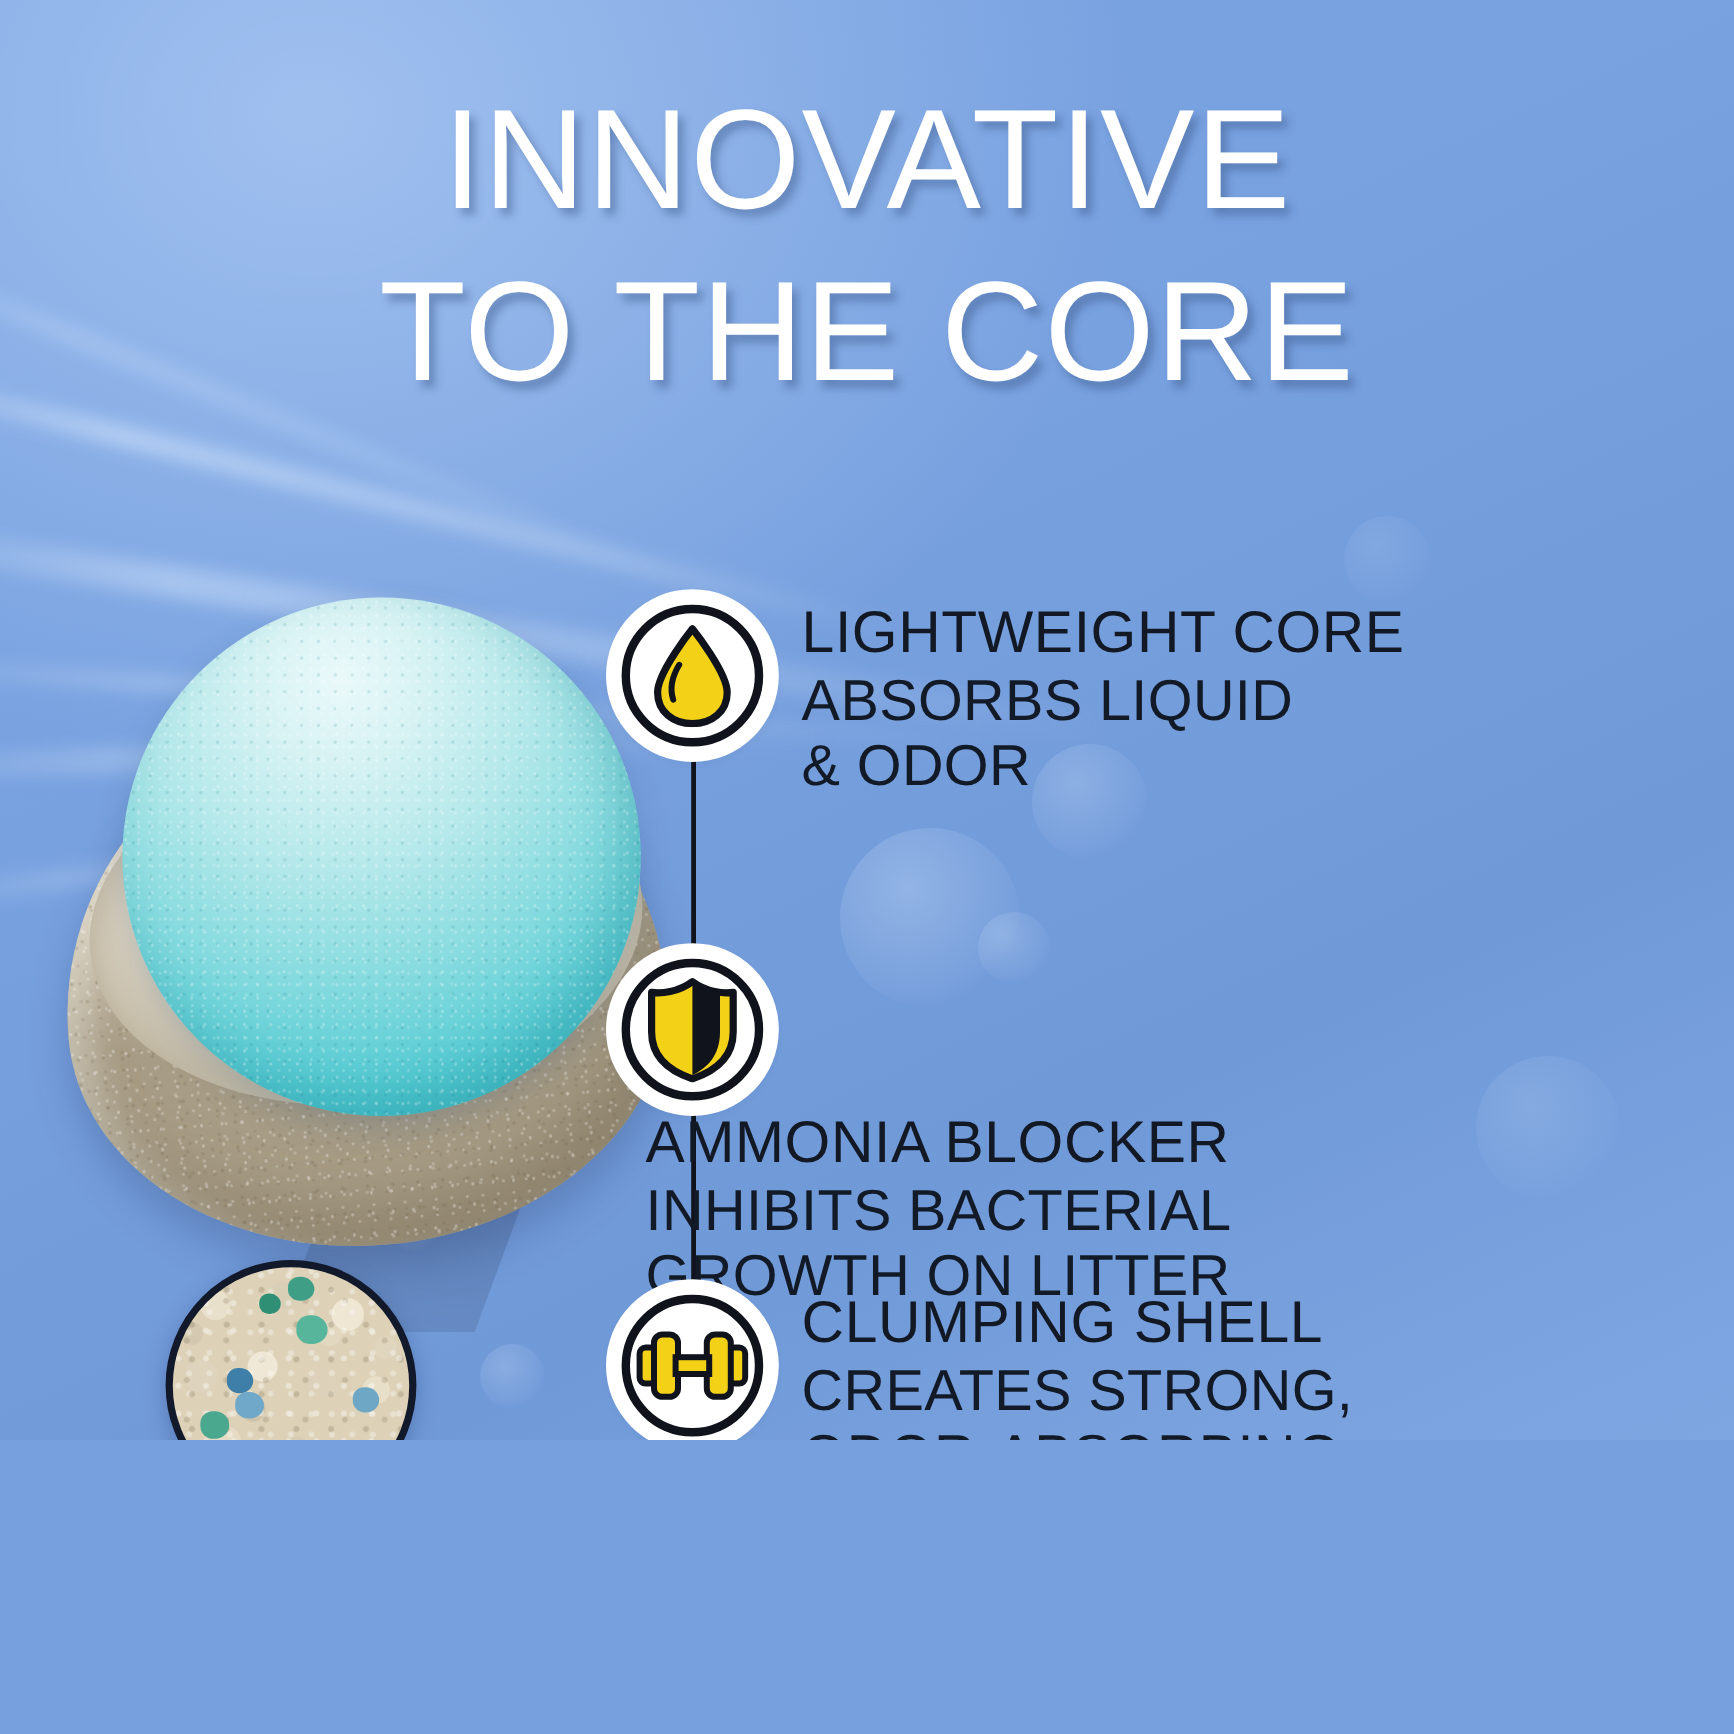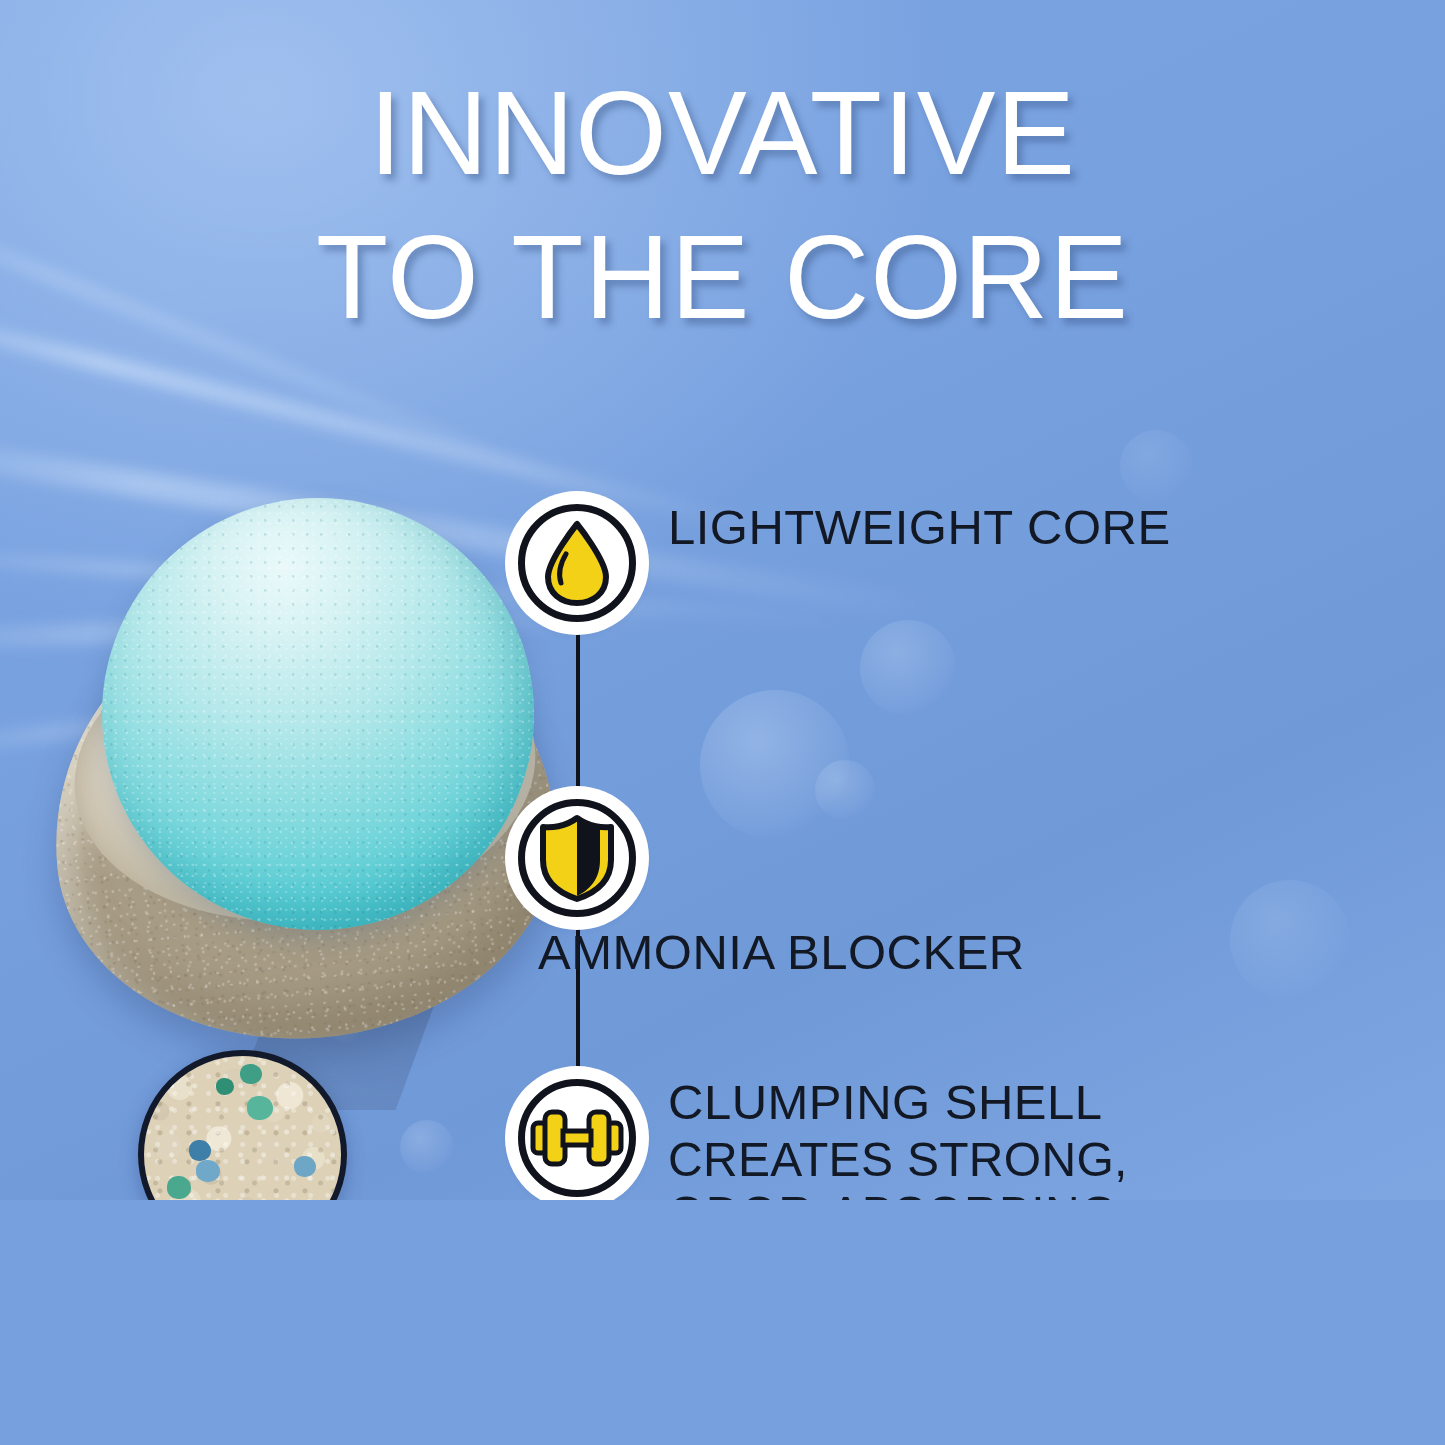--- a/index.html
+++ b/index.html
@@ -223,32 +223,36 @@
 
   <div class="feature f1">
     <div class="badge">
       <svg width="74" height="86" viewBox="0 0 74 86" aria-hidden="true">
         <path d="M37 4 C37 4 8 40 8 57 C8 73 21 83 37 83 C53 83 66 73 66 57 C66 40 37 4 37 4 Z" fill="#f2d117" stroke="#10131c" stroke-width="6" stroke-linejoin="round"></path>
         <path d="M26 34 C20 44 18 54 21 63" fill="none" stroke="#10131c" stroke-width="5" stroke-linecap="round"></path>
       </svg>
     </div>
     <div class="ftext">
       <div class="fhead">LIGHTWEIGHT CORE</div>
+      <div class="fbody">ABSORBS LIQUID
+&amp; ODOR</div>
     </div>
   </div>
 
   <div class="feature f2">
     <div class="badge">
       <svg width="80" height="88" viewBox="0 0 80 88" aria-hidden="true">
         <path d="M40 4 C28 13 14 14 6 13 L6 46 C6 68 22 79 40 85 C58 79 74 68 74 46 L74 13 C66 14 52 13 40 4 Z" fill="#f2d117" stroke="#10131c" stroke-width="6" stroke-linejoin="round"></path>
         <path d="M40 4 C46 13 56 14 63 13 L63 46 C63 66 52 76 40 82 Z" fill="#10131c"></path>
       </svg>
     </div>
     <div class="ftext">
       <div class="fhead">AMMONIA BLOCKER</div>
+      <div class="fbody">INHIBITS BACTERIAL
+GROWTH ON LITTER</div>
     </div>
   </div>
 
   <div class="feature f3">
     <div class="badge">
       <svg width="94" height="62" viewBox="0 0 94 62" aria-hidden="true">
         <rect x="3" y="16" width="14" height="30" rx="5" fill="#f2d117" stroke="#10131c" stroke-width="5"></rect>
         <rect x="77" y="16" width="14" height="30" rx="5" fill="#f2d117" stroke="#10131c" stroke-width="5"></rect>
         <rect x="15" y="5" width="20" height="52" rx="7" fill="#f2d117" stroke="#10131c" stroke-width="5"></rect>
         <rect x="59" y="5" width="20" height="52" rx="7" fill="#f2d117" stroke="#10131c" stroke-width="5"></rect>

